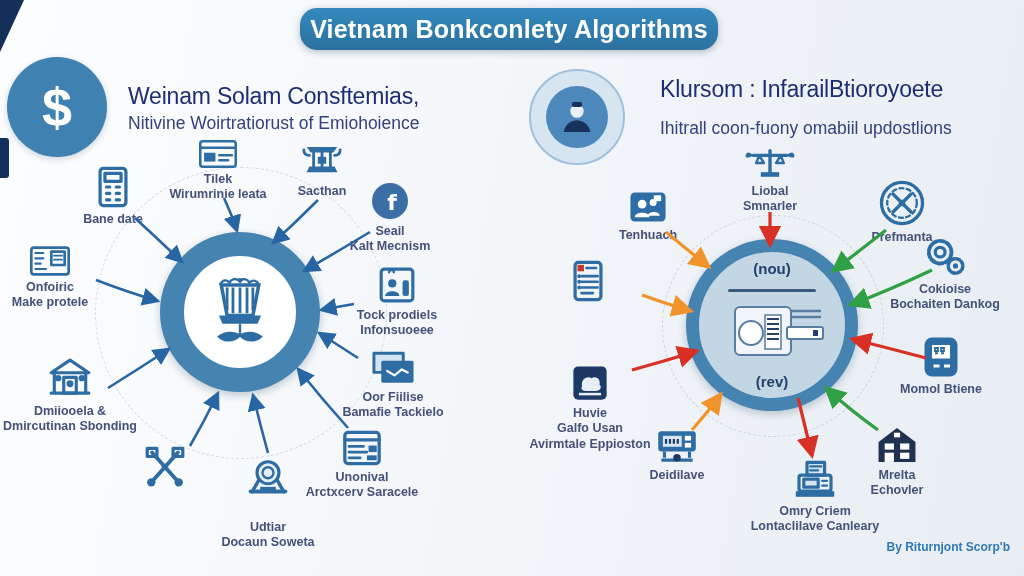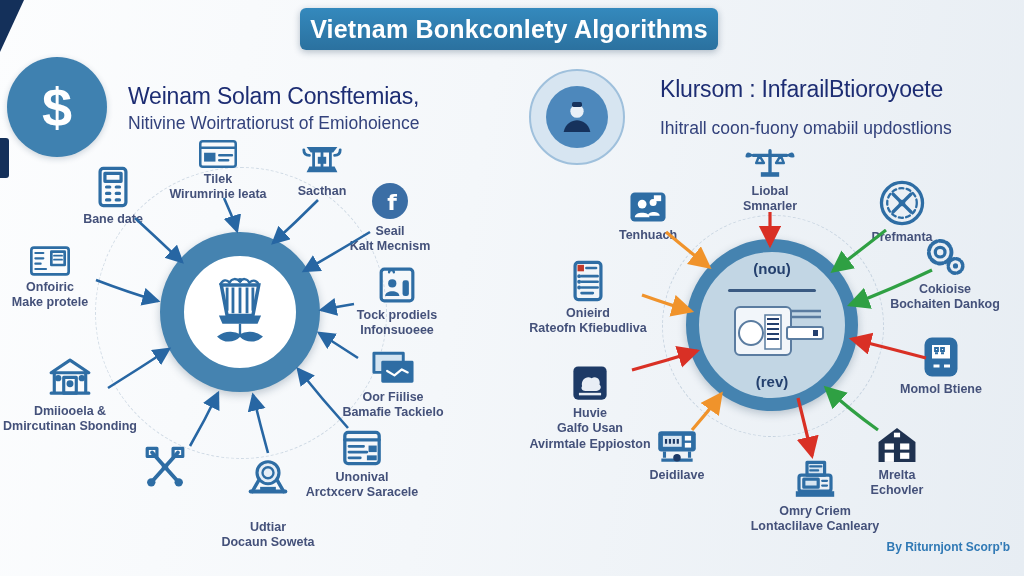--- a/index.html
+++ b/index.html
@@ -1,21 +1,21 @@
 <!DOCTYPE html>
 <html><head>
 <meta charset="utf-8">
 <style>
   html,body{margin:0;padding:0;}
   body{width:1024px;height:576px;overflow:hidden;position:relative;
        font-family:"Liberation Sans", sans-serif;
        background:linear-gradient(100deg,#fcfdfe 0%,#f4f7fa 45%,#e7edf3 100%);}
   .abs{position:absolute;}
   
-  .banner{left:300px;top:8px;width:418px;height:42px;border-radius:6px;
+  .banner{left:300px;top:8px;width:418px;height:42px;border-radius:17px;
           background:linear-gradient(180deg,#3489bd,#2b719f);
           box-shadow:0 2px 7px rgba(20,50,80,.30);
           display:flex;align-items:center;justify-content:center;}
   .banner span{color:#fff;font-size:25px;font-weight:bold;letter-spacing:.2px;}
   
   .h-main{font-size:23px;font-weight:normal;color:#1d2d73;letter-spacing:-.2px;}
   .h-sub{font-size:17.5px;color:#33427c;}
   
   .dollar{left:7px;top:57px;width:100px;height:100px;border-radius:50%;
           background:#3f81b0;display:flex;align-items:center;justify-content:center;
@@ -284,24 +284,20 @@
     </div>
 </div>
 
 <div class="spoke" style="left:588px;top:260px;width:170px;">
   <svg class="ic" width="38" height="42" viewBox="0 0 22 26">
     <rect x="3" y="1.5" width="16" height="23" rx="2"></rect>
     <rect x="4.5" y="3" width="4" height="4" fill="#c0392b" stroke="none"></rect>
     <path d="M10,5 h6 M7,10 h10 M7,13.5 h10 M7,17 h10 M7,20.5 h7" stroke-width="1.6"></path>
     <path d="M5.5,10 h0.01 M5.5,13.5 h0.01 M5.5,17 h0.01" stroke-width="2.4"></path>
   </svg>
-  <div class="lbl">
-      <span>Onieird</span>
-    <span>Rateofn Kfiebudliva</span>
-    </div>
 </div>
 
 <div class="spoke" style="left:945px;top:236px;width:160px;">
   <svg class="ic" width="46" height="42" viewBox="0 0 28 26">
     <circle cx="11" cy="10" r="7" stroke-dasharray="3,1.6" stroke-width="2.4"></circle>
     <circle cx="11" cy="10" r="3"></circle>
     <circle cx="20.5" cy="18.5" r="4.5" stroke-dasharray="2.2,1.4" stroke-width="2.2"></circle>
     <circle cx="20.5" cy="18.5" r="1.6" fill="#2e6da4" stroke="none"></circle>
   </svg>
   <div class="lbl">

